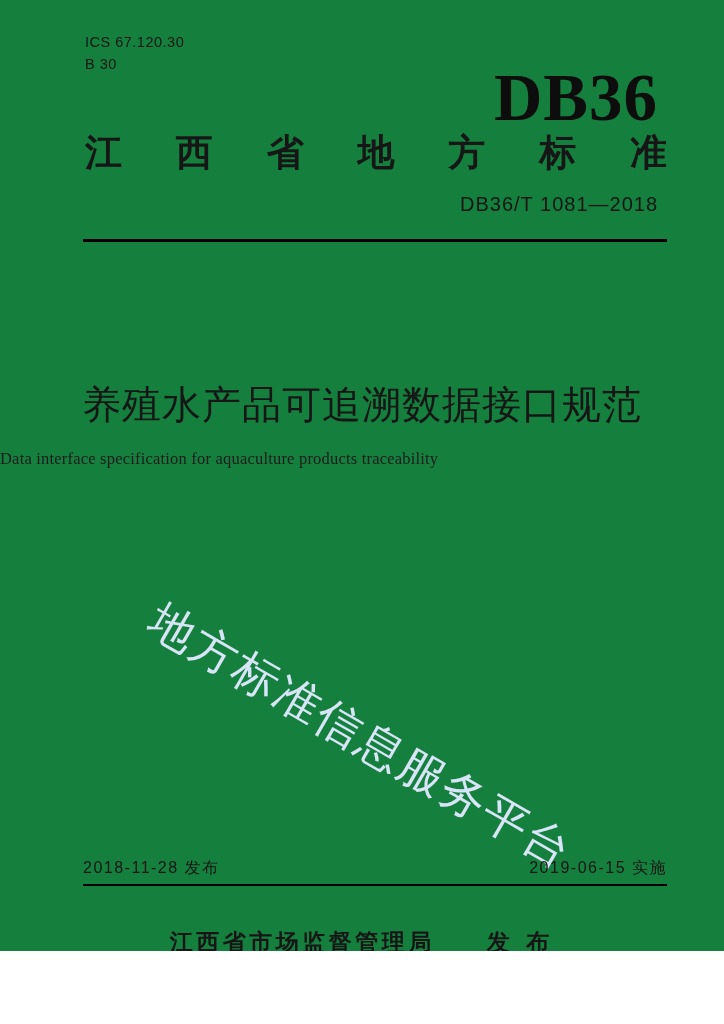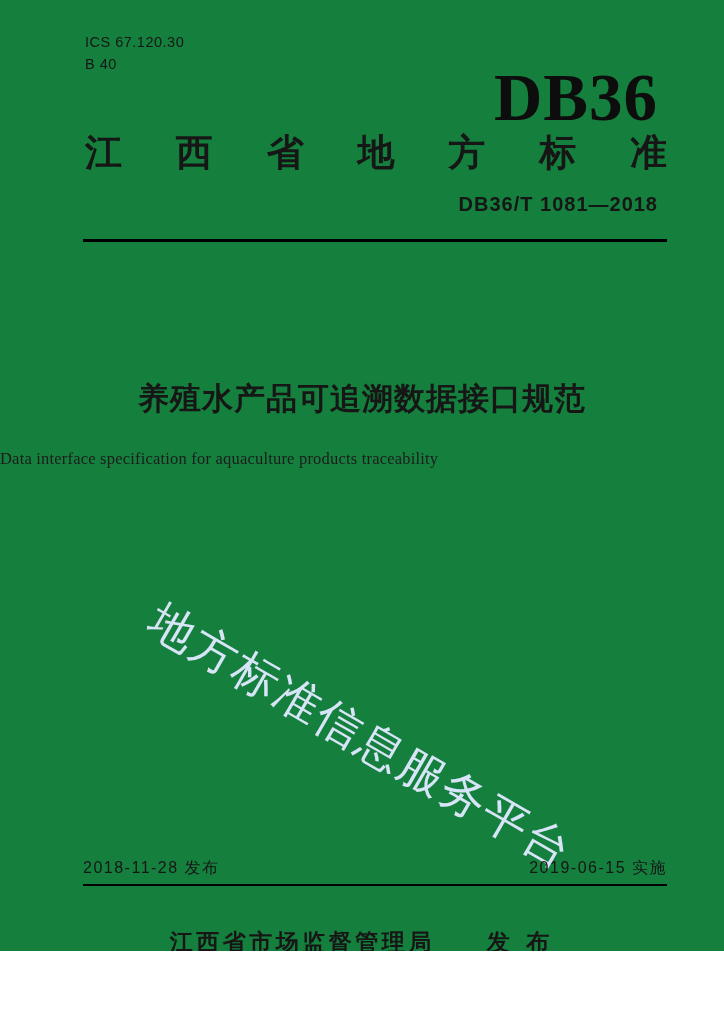--- a/index.html
+++ b/index.html
@@ -52,43 +52,43 @@
     line-height: 1.1;
   }
   .standard-type span { display: block; }
 
   
   .standard-number {
     position: absolute;
     right: 66px;
     top: 193px;
     font-size: 20px;
-    font-weight: 700;
+    font-weight: 400;
     letter-spacing: 1px;
   }
 
   .rule {
     position: absolute;
     left: 83px;
     width: 584px;
     background: #000000;
   }
   .rule-top { top: 239px; height: 3px; }
   .rule-bottom { top: 884px; height: 2px; }
 
   
   .title-zh {
     position: absolute;
     left: 0;
     top: 378px;
     width: 100%;
     margin: 0;
     text-align: center;
-    font-size: 31px;
-    font-weight: 700;
+    font-size: 39px;
+    font-weight: 400;
     letter-spacing: 1px;
   }
   .title-en {
     position: absolute;
     left: 0;
     top: 449px;
     width: 100%;
     font-family: "Liberation Serif", serif;
     font-size: 16.5px;
     letter-spacing: 0.2px;
@@ -138,21 +138,21 @@
   .publisher-name { letter-spacing: 3.5px; }
   .publish-label  { letter-spacing: 5px; text-decoration: underline; }
 </style>
 </head>
 <body>
 
 <div class="page">
 
   <div class="ics-block">
     <div>ICS 67.120.30</div>
-    <div>B 40</div>
+    <div>B 30</div>
   </div>
 
   <div class="db36-logo">DB36</div>
 
   <div class="standard-type">
     <span>江</span>
     <span>西</span>
     <span>省</span>
     <span>地</span>
     <span>方</span>

